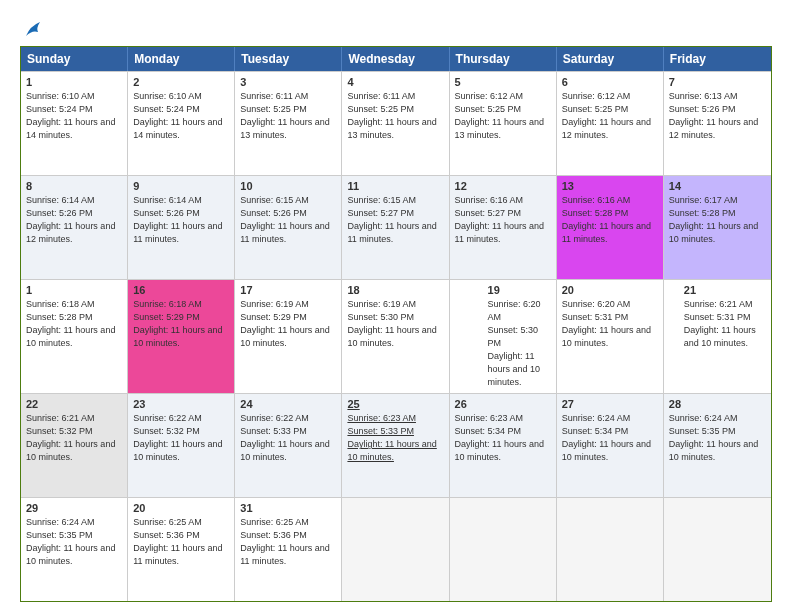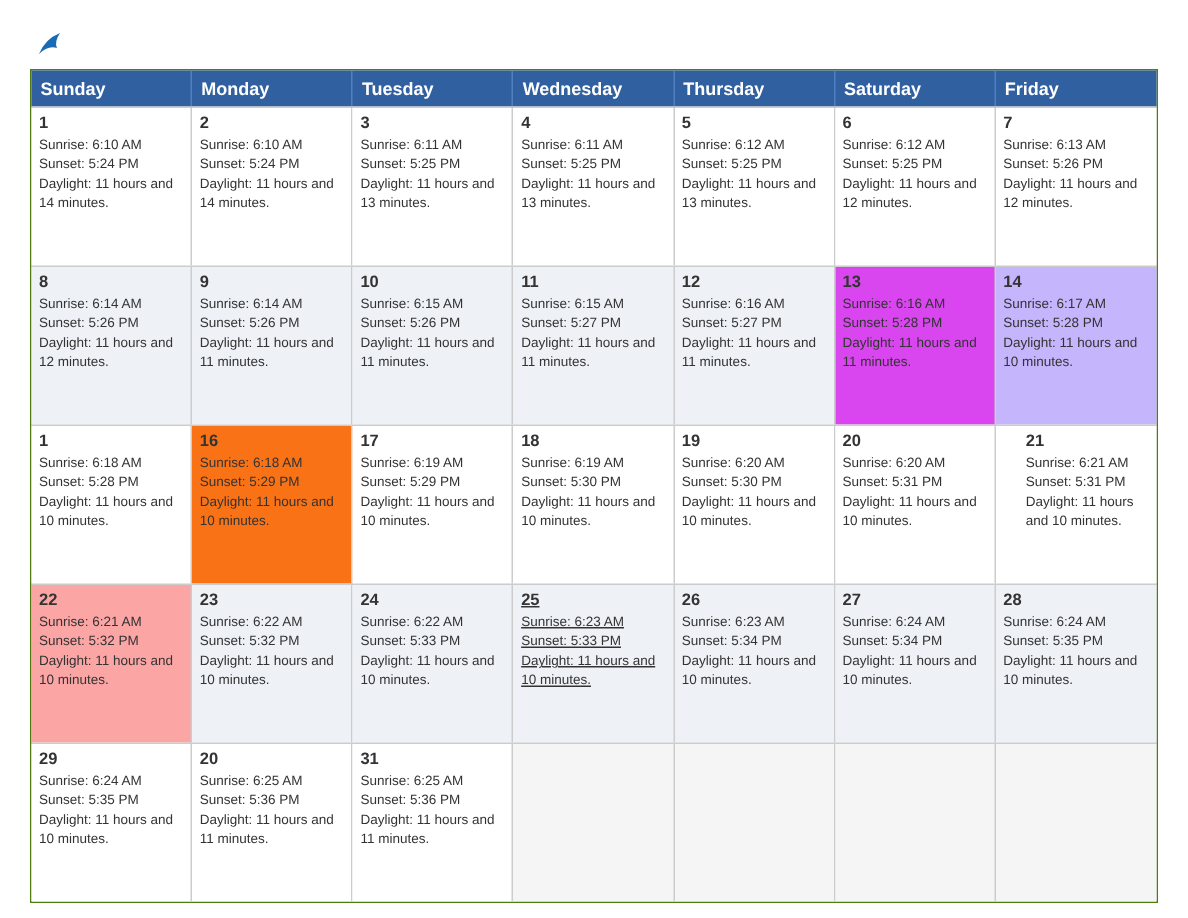--- a/index.html
+++ b/index.html
@@ -186,47 +186,47 @@
           <div class="cal-cell" style="background: #c4b5fd;">
             <span class="day-num">14</span>
             <div class="day-info">Sunrise: 6:17 AM<br>Sunset: 5:28 PM<br>Daylight: 11 hours and 10 minutes.</div>
           </div>
         </div>
         <div class="cal-week">
           <div class="cal-cell" style="background: rgb(255, 255, 255);">
             <span class="day-num">1</span>
             <div class="day-info">Sunrise: 6:18 AM<br>Sunset: 5:28 PM<br>Daylight: 11 hours and 10 minutes.</div>
           </div>
-          <div class="cal-cell" style="background: #f97316;">
+          <div class="cal-cell" style="background: #ec4899;">
             <span class="day-num">16</span>
             <div class="day-info">Sunrise: 6:18 AM<br>Sunset: 5:29 PM<br>Daylight: 11 hours and 10 minutes.</div>
           </div>
           <div class="cal-cell" style="background: rgb(255, 255, 255);">
             <span class="day-num">17</span>
             <div class="day-info">Sunrise: 6:19 AM<br>Sunset: 5:29 PM<br>Daylight: 11 hours and 10 minutes.</div>
           </div>
           <div class="cal-cell" style="background: rgb(255, 255, 255);">
             <span class="day-num">18</span>
             <div class="day-info">Sunrise: 6:19 AM<br>Sunset: 5:30 PM<br>Daylight: 11 hours and 10 minutes.</div>
           </div>
-          <div class="cal-cell" style="background: rgb(255, 255, 255);">
+          <div class="cal-cell" style="background: rgb(255, 255, 255); margin-left: 33px;">
             <span class="day-num">19</span>
             <div class="day-info">Sunrise: 6:20 AM<br>Sunset: 5:30 PM<br>Daylight: 11 hours and 10 minutes.</div>
           </div>
           <div class="cal-cell" style="background: rgb(255, 255, 255);">
             <span class="day-num">20</span>
             <div class="day-info">Sunrise: 6:20 AM<br>Sunset: 5:31 PM<br>Daylight: 11 hours and 10 minutes.</div>
           </div>
           <div class="cal-cell" style="background: rgb(255, 255, 255); margin-left: 15px;">
             <span class="day-num">21</span>
             <div class="day-info">Sunrise: 6:21 AM<br>Sunset: 5:31 PM<br>Daylight: 11 hours and 10 minutes.</div>
           </div>
         </div>
         <div class="cal-week">
-          <div class="cal-cell" style="background: #fca5a5;">
+          <div class="cal-cell" style="background: #e5e5e5;">
             <span class="day-num">22</span>
             <div class="day-info">Sunrise: 6:21 AM<br>Sunset: 5:32 PM<br>Daylight: 11 hours and 10 minutes.</div>
           </div>
           <div class="cal-cell" style="background: rgb(238, 242, 247);">
             <span class="day-num">23</span>
             <div class="day-info">Sunrise: 6:22 AM<br>Sunset: 5:32 PM<br>Daylight: 11 hours and 10 minutes.</div>
           </div>
           <div class="cal-cell" style="background: rgb(238, 242, 247);">
             <span class="day-num">24</span>
             <div class="day-info">Sunrise: 6:22 AM<br>Sunset: 5:33 PM<br>Daylight: 11 hours and 10 minutes.</div>

